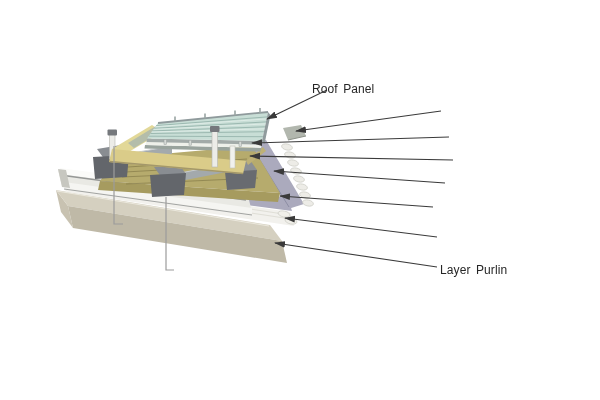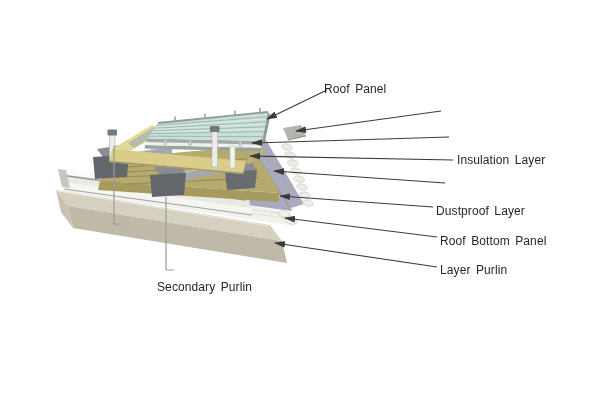--- a/index.html
+++ b/index.html
@@ -146,20 +146,16 @@
     <line x1="441" y1="111" x2="296" y2="131" marker-end="url(#ah)"></line>
     <line x1="449" y1="137" x2="252" y2="143" marker-end="url(#ah)"></line>
     <line x1="453" y1="160" x2="250" y2="156" marker-end="url(#ah)"></line>
     <line x1="445" y1="183" x2="274" y2="171" marker-end="url(#ah)"></line>
     <line x1="433" y1="207" x2="280" y2="196" marker-end="url(#ah)"></line>
     <line x1="437" y1="237" x2="285" y2="218" marker-end="url(#ah)"></line>
     <line x1="437" y1="267" x2="275" y2="243" marker-end="url(#ah)"></line>
   </g>
 </svg>
 
-<div class="lbl" style="left:324px;top:82px">Roof Panel</div>
-<div class="lbl" style="left:457px;top:153px">Insulation Layer</div>
-<div class="lbl" style="left:436px;top:204px">Dustproof Layer</div>
-<div class="lbl" style="left:440px;top:234px">Roof Bottom Panel</div>
+<div class="lbl" style="left:312px;top:82px">Roof Panel</div>
 <div class="lbl" style="left:440px;top:263px">Layer Purlin</div>
-<div class="lbl" style="left:157px;top:280px">Secondary Purlin</div>
 
 </div>
 
 </body></html>

